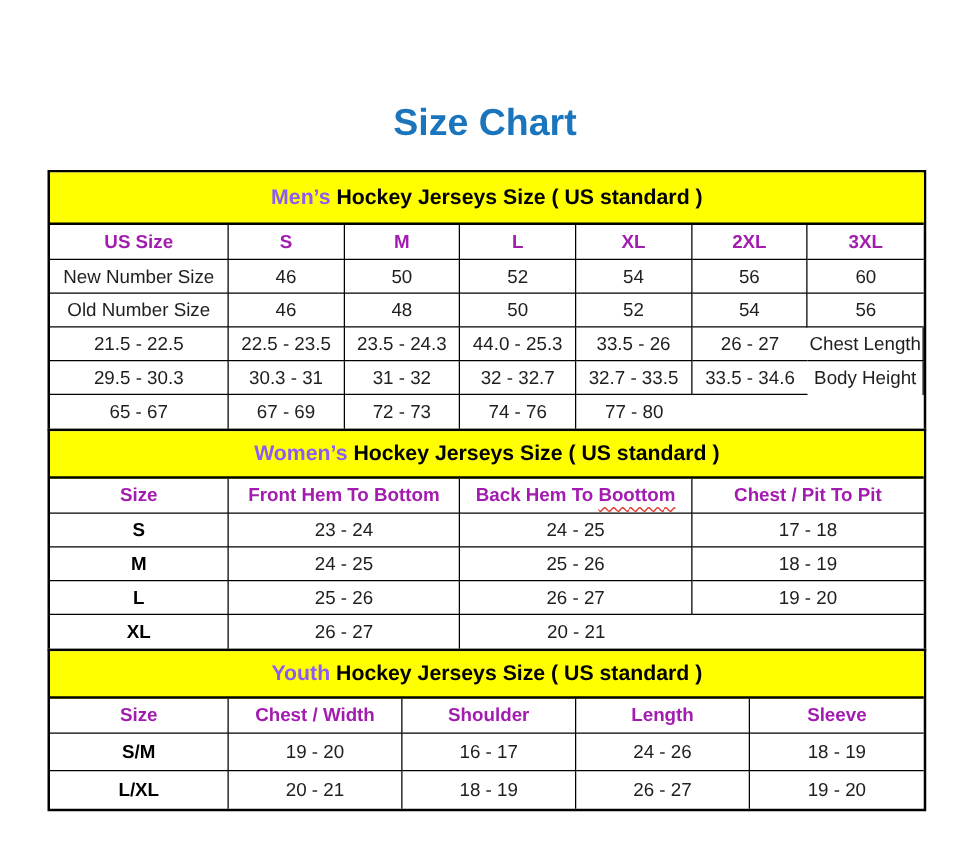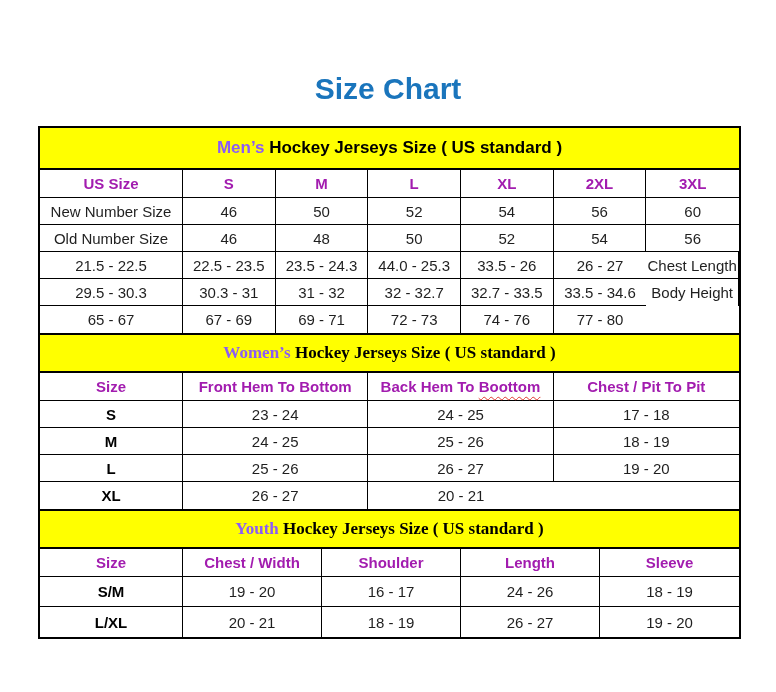--- a/index.html
+++ b/index.html
@@ -6,21 +6,21 @@
   html, body { margin: 0; padding: 0; }
   body {
     width: 776px; height: 692px;
     background: #ffffff;
     font-family: "Liberation Sans", sans-serif;
     overflow: hidden;
   }
   .page { position: relative; width: 776px; height: 692px; }
 
   .title {
-    margin: 6px;
+    margin: 16px;
     padding-top: 66px;
     text-align: center;
     font-size: 30px;
     line-height: 34px;
     font-weight: bold;
     letter-spacing: 0px;
     color: #1a75bc;
   }
 
   .chart {
@@ -38,21 +38,21 @@
   .band {
     background: #ffff00;
     border-bottom: 2px solid #000;
     text-align: center;
     font-weight: bold;
     font-size: 17px;
     line-height: 20px;
     padding: 10px 0;
     color: #000;
   }
-  .section.womens .band, .section.youth .band { padding: 8px 10px; font-family: Liberation Serif, serif; }
+  .section.womens .band, .section.youth .band { padding: 8px 10px; }
   .band .red { color: #8b5cf6; }
 
   .grid { display: grid; }
   .grid.mens   { grid-template-columns: 143px repeat(6, 1fr); }
   .grid.womens { grid-template-columns: 143px repeat(3, 1fr); }
   .grid.youth  { grid-template-columns: 143px repeat(4, 1fr); }
 
   .cell {
     display: flex;
     align-items: center;
@@ -131,21 +131,20 @@
         <div class="cell">29.5 - 30.3</div>
         <div class="cell">30.3 - 31</div>
         <div class="cell">31 - 32</div>
         <div class="cell">32 - 32.7</div>
         <div class="cell">32.7 - 33.5</div>
         <div class="cell lc">33.5 - 34.6</div>
 
         <div class="cell lr">Body Height</div>
         <div class="cell lr">65 - 67</div>
         <div class="cell lr">67 - 69</div>
-        <div class="cell lr">69 - 71</div>
         <div class="cell lr">72 - 73</div>
         <div class="cell lr">74 - 76</div>
         <div class="cell lc lr">77 - 80</div>
       </div>
     </div>
 
     <div class="section womens">
       <div class="band">
         <span class="red">Women’s</span>
         <span>Hockey Jerseys Size ( US standard )</span>

